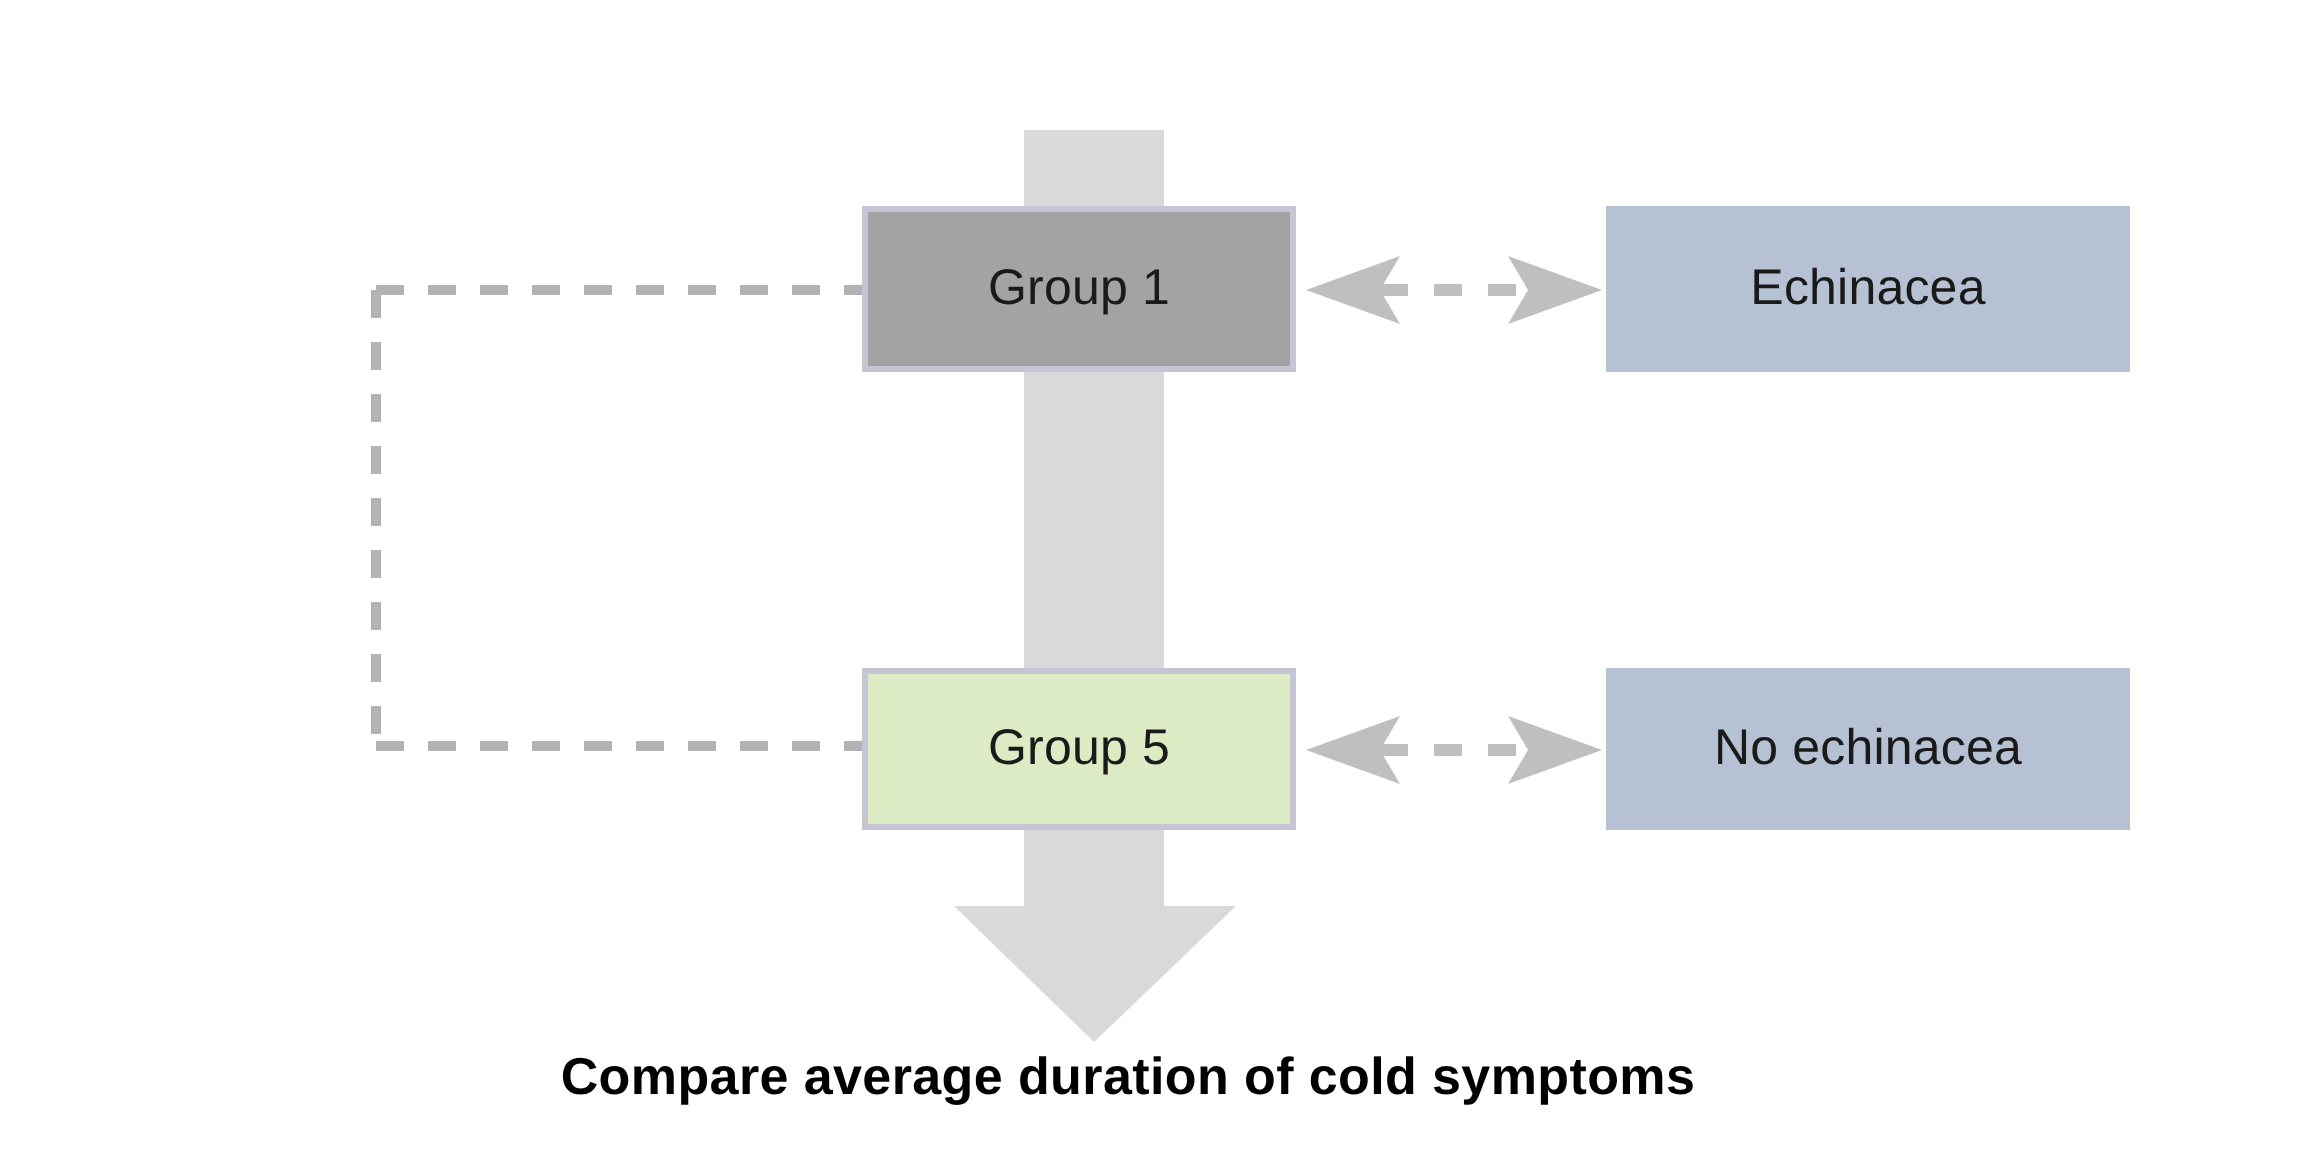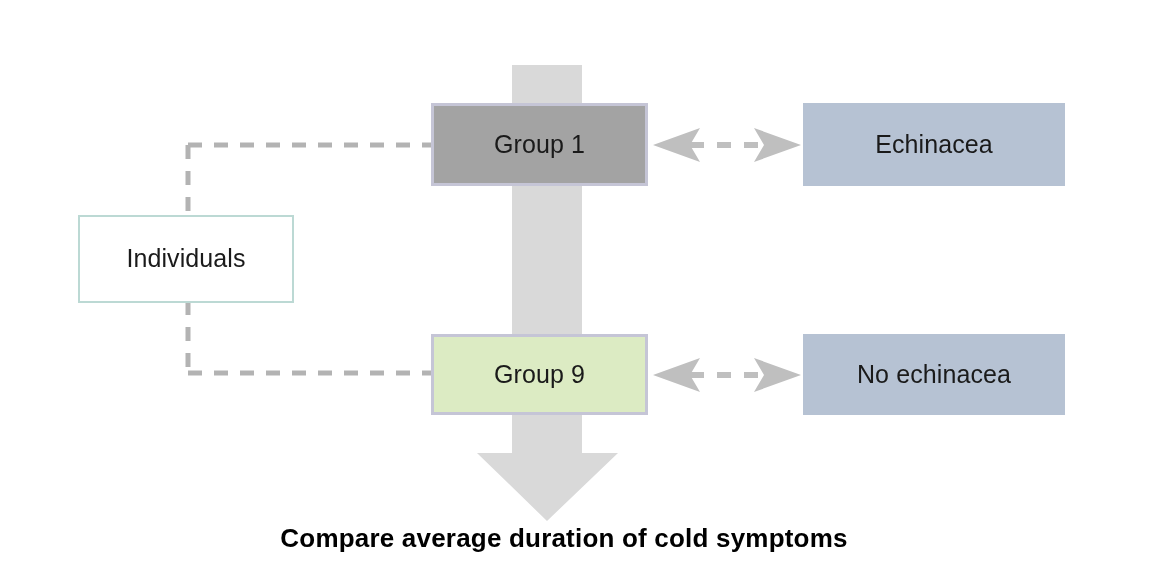--- a/index.html
+++ b/index.html
@@ -114,30 +114,27 @@
       <path d="M 801 145 L 754 128 L 764 145 L 754 162 Z" fill="#bfbfbf"></path>
     </g>
 
     <g>
       <line x1="690" y1="375" x2="765" y2="375" stroke="#bfbfbf" stroke-width="6" stroke-dasharray="14 13" stroke-linecap="butt"></line>
       <path d="M 653 375 L 700 358 L 690 375 L 700 392 Z" fill="#bfbfbf"></path>
       <path d="M 801 375 L 754 358 L 764 375 L 754 392 Z" fill="#bfbfbf"></path>
     </g>
   </svg>
 
-  <div class="node" id="node-individuals">
-    <span class="node-label">Individuals</span>
-  </div>
 
   <div class="node" id="node-group-1">
     <span class="node-label">Group 1</span>
   </div>
 
   <div class="node" id="node-group-2">
-    <span class="node-label">Group 9</span>
+    <span class="node-label">Group 5</span>
   </div>
 
   <div class="node" id="node-treatment-1">
     <span class="node-label">Echinacea</span>
   </div>
 
   <div class="node" id="node-treatment-2">
     <span class="node-label">No echinacea</span>
   </div>
 

